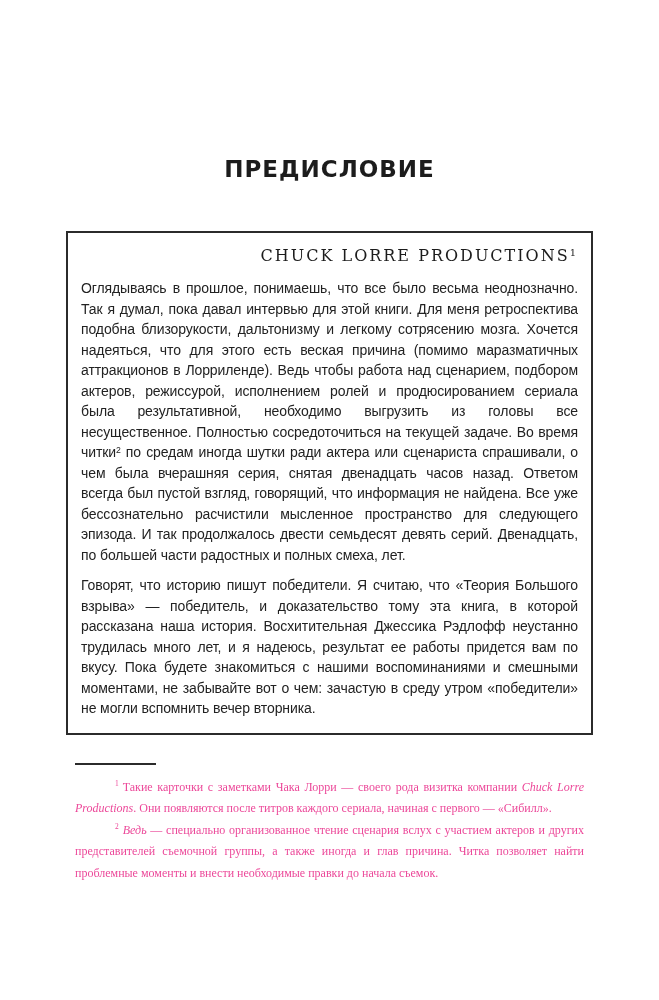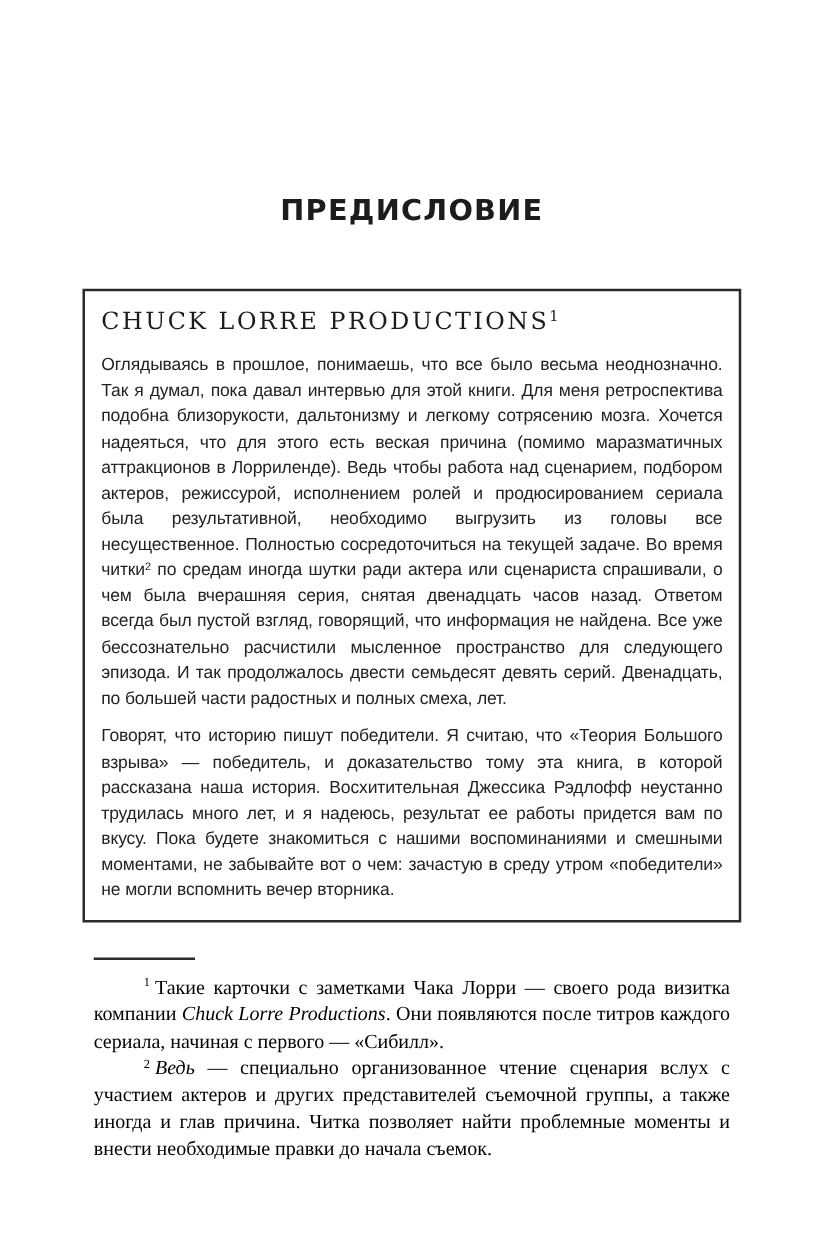--- a/index.html
+++ b/index.html
@@ -27,24 +27,24 @@
   }
   .quote-box {
     box-sizing: border-box;
     margin: 49px 66px 0 66px;
     border: 2px solid #2b2b2b;
     padding: 11px 13px 14px 13px;
     background: #ffffff;
   }
   .box-title {
     margin: 2px 0 13px 0;
-    text-align: left;
+    text-align: right;
     font-family: "DejaVu Serif", serif;
     font-weight: 400;
-    font-size: 19px;
+    font-size: 16px;
     letter-spacing: 2px;
     color: #1c1c1c;
     white-space: nowrap;
   }
   .box-para {
     margin: 0 0 10px 0;
     font-family: Liberation Sans, sans-serif;
     font-size: 14px;
     line-height: 20.5px;
     letter-spacing: -0.1px;
@@ -63,25 +63,25 @@
   }
   .footnote-rule {
     width: 81px;
     height: 0;
     border-top: 2px solid #2b2b2b;
     margin: 0 0 12px 0;
   }
   .footnote {
     margin: 0;
     font-family: "Liberation Serif", serif;
-    font-size: 16px;
+    font-size: 12px;
     line-height: 21.5px;
     text-align: justify;
     text-indent: 20px;
-    color: #000000;
+    color: #ec4899;
   }
   .footnote .note-ref { margin-right: 4px; vertical-align: 0.55em; }
   .italic { font-style: italic; }
 </style>
 </head>
 <body>
 
 <div class="page">
 
   <h1 class="page-title">ПРЕДИСЛОВИЕ</h1>

